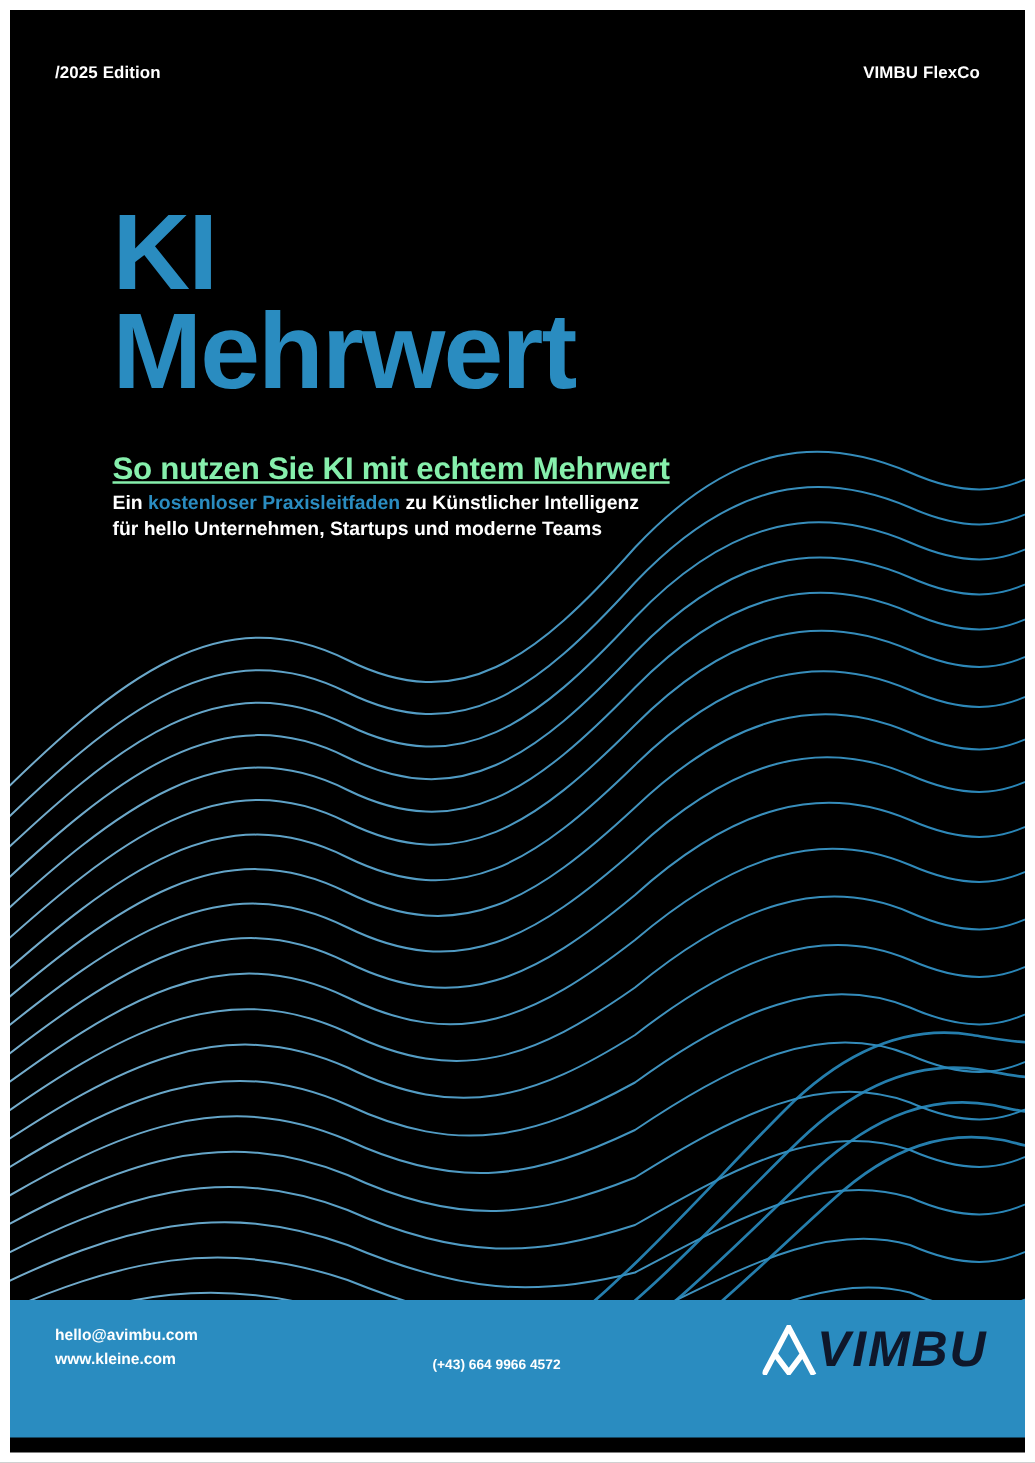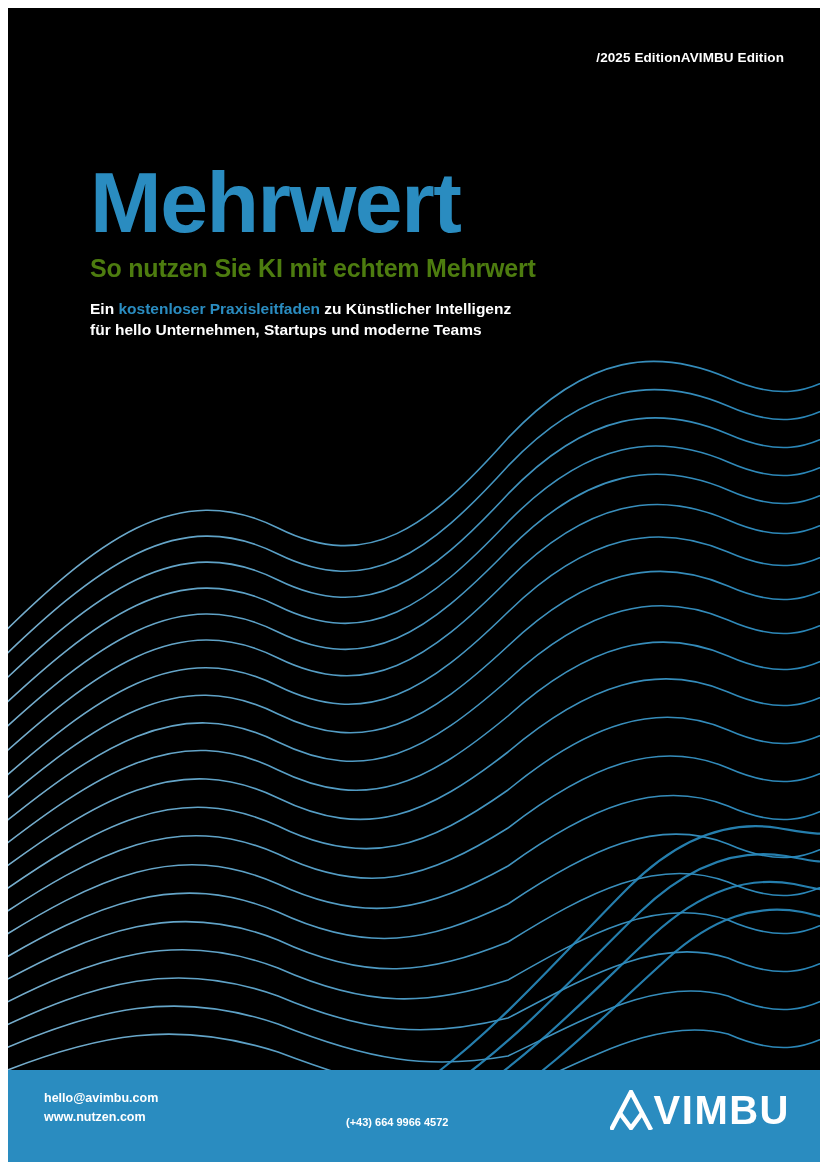--- a/index.html
+++ b/index.html
@@ -33,21 +33,21 @@
     width: 812px;
     height: 1154px;
   }
   
   .header {
     position: absolute;
     left: 0;
     top: 42px;
     width: 812px;
     display: flex;
-    justify-content: flex-end;
+    justify-content: space-between;
     padding: 0 36px;
     z-index: 5;
   }
   .header-left, .header-right {
     color: #ffffff;
     font-size: 13.5px;
     font-weight: bold;
     letter-spacing: 0.1px;
   }
   
@@ -58,41 +58,42 @@
     z-index: 5;
   }
   .title-line {
     color: #2a8cc0;
     font-size: 86px;
     font-weight: bold;
     line-height: 0.92;
     letter-spacing: -1.5px;
   }
   .subtitle {
-    margin-top: 12px;
-    color: #4d7c0f;
+    margin-top: 40px;
+    color: #86efac;
     font-size: 25px;
     font-weight: bold;
     letter-spacing: -0.2px;
+    text-decoration: underline;
   }
   .desc {
-    margin-top: 16px;
+    margin-top: 3px;
     color: #ffffff;
     font-size: 15.5px;
     font-weight: bold;
     line-height: 1.35;
   }
   .desc .hl { color: #2a8cc0; }
   
   .footer {
     position: absolute;
     left: 0;
-    bottom: 0;
-    width: 812px;
-    height: 92px;
+    bottom: 12px;
+    width: 812px;
+    height: 110px;
     background: #2a8cc0;
     z-index: 6;
     display: flex;
     align-items: center;
   }
   .footer-contact {
     position: absolute;
     left: 36px;
     top: 19px;
     color: #ffffff;
@@ -107,21 +108,22 @@
     color: #ffffff;
     font-size: 11px;
     font-weight: bold;
   }
   .footer-logo {
     position: absolute;
     right: 30px;
     top: 20px;
     display: flex;
     align-items: flex-start;
-    color: #ffffff;
+    color: #0f172a;
+    font-style: italic;
   }
   .logo-text {
     font-size: 40px;
     font-weight: bold;
     letter-spacing: 1.5px;
     line-height: 1;
   }
 </style>
 </head>
 <body>
@@ -162,38 +164,39 @@
       <g fill="none" stroke="#2a8cc0" stroke-width="2.2" opacity="0.9">
         <path d="M430 1064 C 500 1010, 560 940, 620 880 C 670 830, 720 812, 770 820 C 795 824, 812 828, 832 824"></path>
         <path d="M440 1080 C 512 1030, 572 962, 632 904 C 682 856, 730 840, 778 848 C 800 852, 814 856, 832 852"></path>
         <path d="M452 1094 C 524 1048, 584 984, 644 928 C 694 882, 740 868, 786 876 C 806 880, 816 884, 832 880"></path>
         <path d="M470 1108 C 540 1066, 598 1006, 658 952 C 706 908, 750 896, 794 904 C 812 908, 820 912, 832 908"></path>
       </g>
     </svg>
 
     <div class="header">
       <div class="header-left">/2025 Edition</div>
-      <div class="header-right">AVIMBU Edition</div>
+      <div class="header-right">VIMBU FlexCo</div>
     </div>
 
     <div class="title-block">
+      <div class="title-line">KI</div>
       <div class="title-line">Mehrwert</div>
       <div class="subtitle">So nutzen Sie KI mit echtem Mehrwert</div>
       <div class="desc">
         <div>
           <span>Ein </span><span class="hl">kostenloser Praxisleitfaden</span><span> zu Künstlicher Intelligenz</span>
         </div>
         <div>für hello Unternehmen, Startups und moderne Teams</div>
       </div>
     </div>
 
     <div class="footer">
       <div class="footer-contact">
         <div>hello@avimbu.com</div>
-        <div>www.nutzen.com</div>
+        <div>www.kleine.com</div>
       </div>
       <div class="footer-phone">(+43) 664 9966 4572</div>
       <div class="footer-logo">
         <svg width="44" height="40" viewBox="0 0 44 40">
           <path d="M2 38 L21 2 L40 38" fill="none" stroke="#ffffff" stroke-width="4.5" stroke-linecap="square"></path>
           <path d="M12 26 L21 38 L30 26" fill="none" stroke="#ffffff" stroke-width="4.5" stroke-linecap="square"></path>
         </svg>
         <span class="logo-text">VIMBU</span>
       </div>
     </div>

